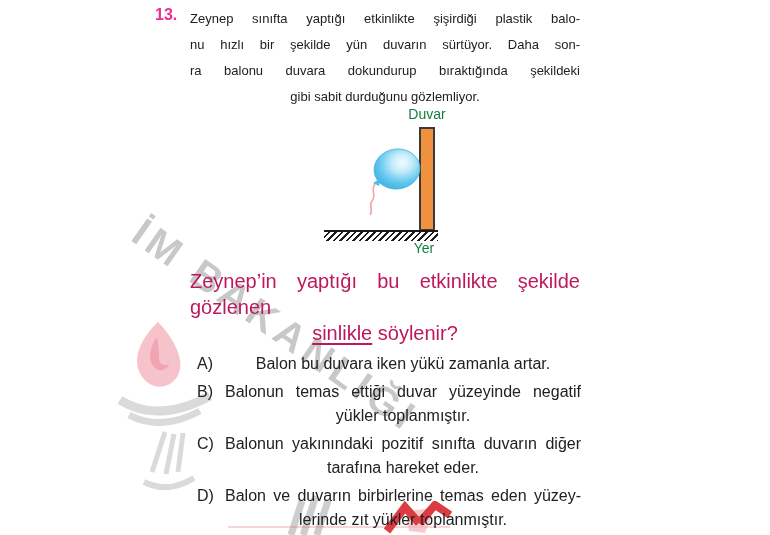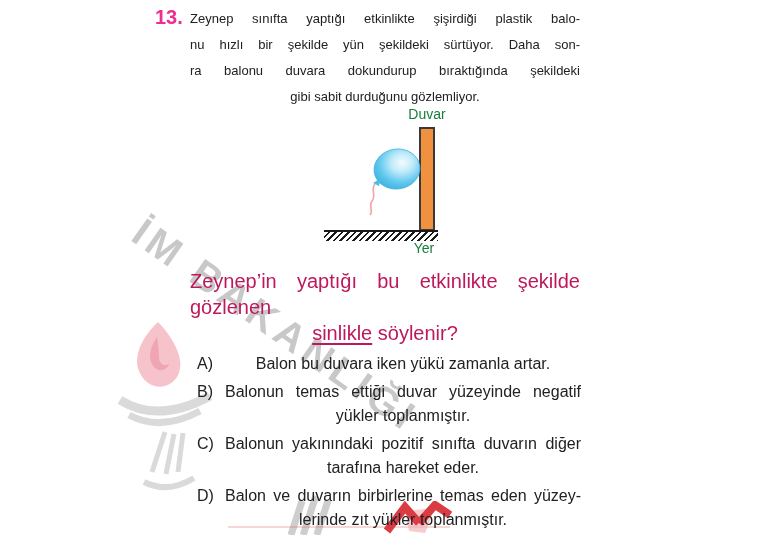--- a/index.html
+++ b/index.html
@@ -15,21 +15,21 @@
     transform:rotate(35deg);transform-origin:left top;
     white-space:nowrap;user-select:none;
   }
   .wm-bar{position:absolute;width:7px;background:rgba(190,190,190,0.75);border-radius:1px;}
   .wm-line{position:absolute;left:228px;top:526px;width:222px;height:2px;background:rgba(225,90,100,0.25);}
   .meb-logo{position:absolute;left:116px;top:320px;}
   .red-flame{position:absolute;left:383px;top:501px;}
   
   .qnum{
     position:absolute;left:155px;top:6px;width:34px;
-    font-size:20px;font-weight:bold;color:#ed2d90;text-align:left;
+    font-size:16px;font-weight:bold;color:#ed2d90;text-align:left;
   }
   .para{position:absolute;left:190px;top:6px;width:390px;font-size:13px;line-height:26px;}
   .jline{text-align:justify;text-align-last:justify;}
   .lline{text-align:center;}
   .figure{position:absolute;left:0;top:0;width:770px;height:0;}
   .fig-label{position:absolute;font-size:14px;color:#15803d;}
   .lbl-duvar{left:404px;top:106px;width:46px;text-align:center;}
   .lbl-yer{left:404px;top:240px;width:40px;text-align:center;}
   .wall{
     position:absolute;left:419px;top:127px;width:16px;height:104px;
@@ -77,21 +77,21 @@
   <svg class="red-flame" width="72" height="34" viewBox="0 0 72 34">
     <polygon points="22,10 52,7 42,32 26,30" fill="#f2aeb3" opacity="0.65"></polygon>
     <path d="M4 30 L22 6 L36 22" stroke="#db3b43" stroke-width="8" fill="none"></path>
     <path d="M36 22 L52 4 L67 14" stroke="#db3b43" stroke-width="8" fill="none"></path>
   </svg>
 
   <div class="qnum">13.</div>
 
   <div class="para">
     <div class="jline">Zeynep sınıfta yaptığı etkinlikte şişirdiği plastik balo-</div>
-    <div class="jline">nu hızlı bir şekilde yün şekildeki sürtüyor. Daha son-</div>
+    <div class="jline">nu hızlı bir şekilde yün duvarın sürtüyor. Daha son-</div>
     <div class="jline">ra balonu duvara dokundurup bıraktığında şekildeki</div>
     <div class="lline">gibi sabit durduğunu gözlemliyor.</div>
   </div>
 
   <div class="figure">
     <div class="fig-label lbl-duvar">Duvar</div>
     <div class="wall"></div>
     <svg class="balloon-svg" width="72" height="78" viewBox="0 0 72 78">
       <defs>
         <radialGradient id="balloonGrad" cx="63%" cy="36%" r="80%">

